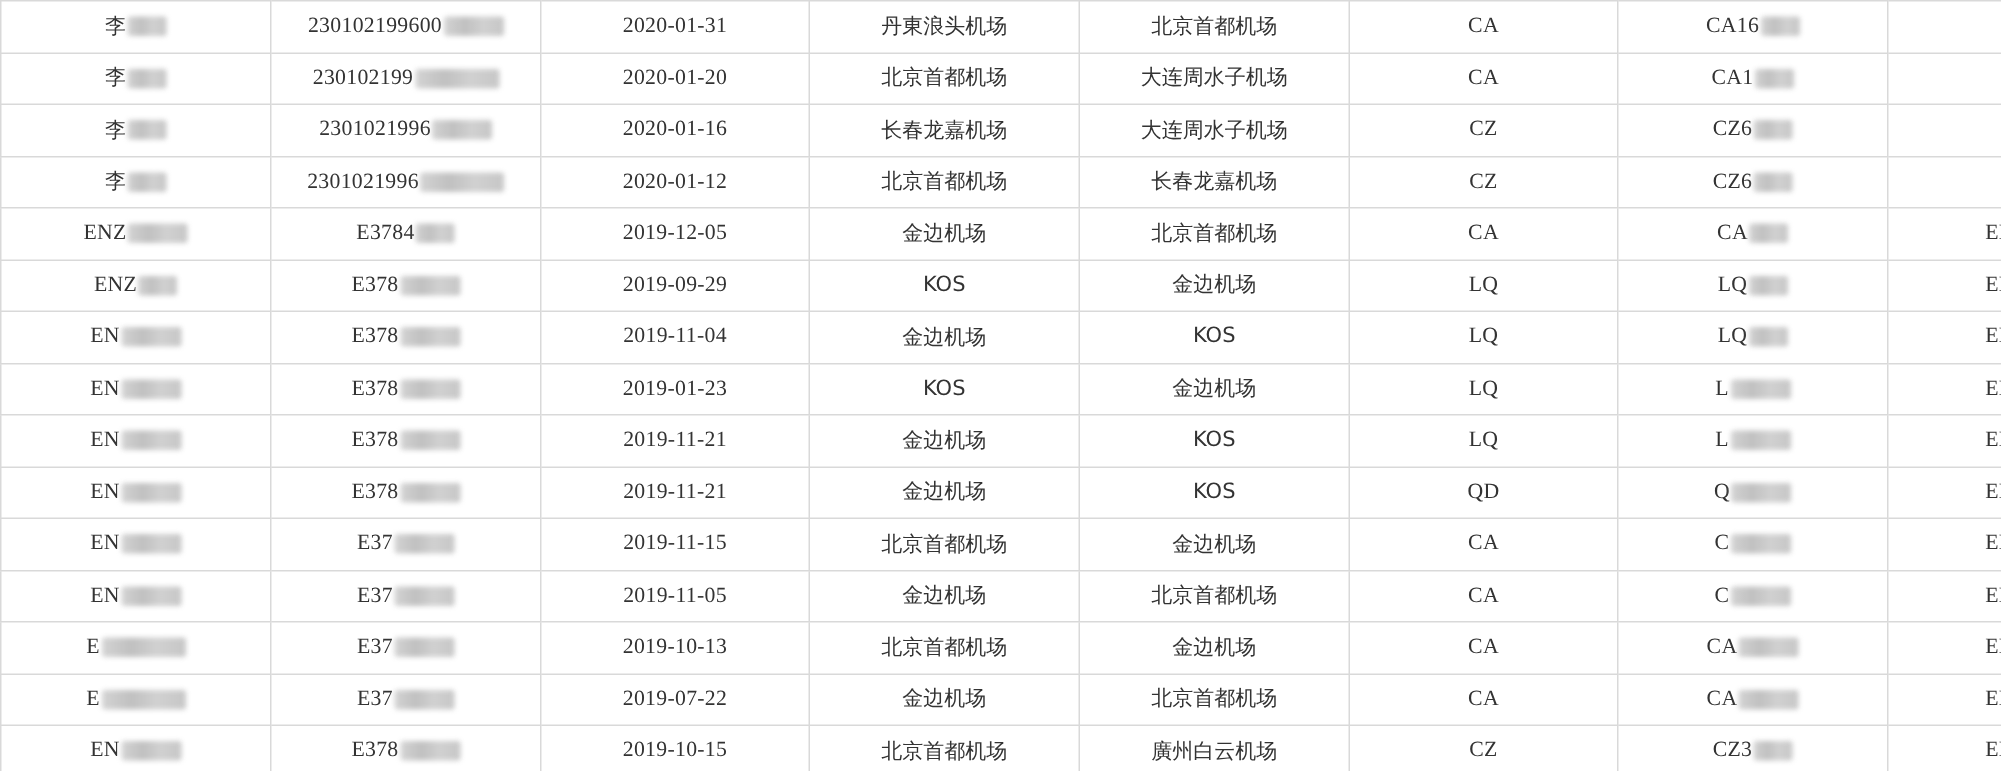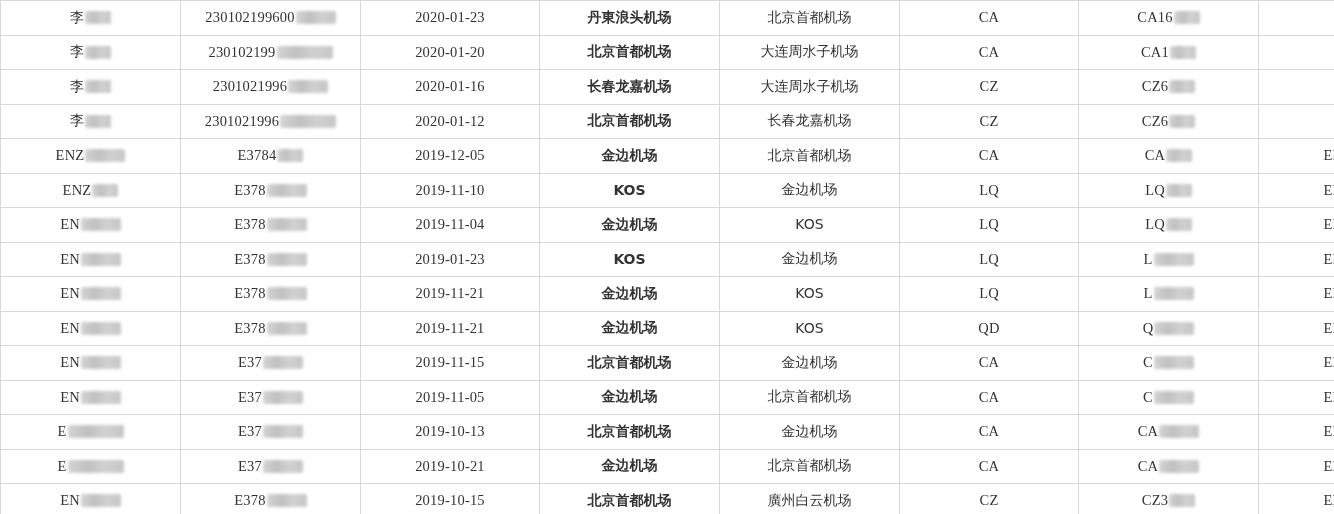--- a/index.html
+++ b/index.html
@@ -36,21 +36,21 @@
   table.records tr td:first-child {
     border-left: 1px solid #d9d9d9;
   }
   table.records tr:first-child td {
     border-top: 1px solid #d9d9d9;
   }
   
   .c0 { width: 167px; }
   .c1 { width: 167px; }
   .c2 { width: 166px; }
-  .c3 { width: 167px; font-weight: bold; }
+  .c3 { width: 167px; }
   .c4 { width: 167px; }
   .c5 { width: 166px; }
   .c6 { width: 167px; }
   .c7 { width: 167px; }
 
   .cellwrap {
     display: inline-flex;
     align-items: center;
     justify-content: center;
     gap: 1px;
@@ -85,21 +85,21 @@
         <tr class="row-anchor">
           <td class="c0"><span class="cellwrap">
               <span class="txt zh">李</span>
               <span class="blur sm"></span>
             </span></td>
           <td class="c1"><span class="cellwrap">
               <span class="txt mono">230102199600</span>
               <span class="blur md"></span>
             </span></td>
           <td class="c2"><span class="cellwrap">
-              <span class="txt mono">2020-01-23</span>
+              <span class="txt mono">2020-01-31</span>
             </span></td>
           <td class="c3"><span class="cellwrap">
               <span class="txt zh">丹東浪头机场</span>
             </span></td>
           <td class="c4"><span class="cellwrap">
               <span class="txt zh">北京首都机场</span>
             </span></td>
           <td class="c5"><span class="cellwrap">
               <span class="txt mono">CA</span>
             </span></td>
@@ -230,21 +230,21 @@
         <tr class="row-anchor">
           <td class="c0"><span class="cellwrap">
               <span class="txt mono">ENZ</span>
               <span class="blur sm"></span>
             </span></td>
           <td class="c1"><span class="cellwrap">
               <span class="txt mono">E378</span>
               <span class="blur md"></span>
             </span></td>
           <td class="c2"><span class="cellwrap">
-              <span class="txt mono">2019-11-10</span>
+              <span class="txt mono">2019-09-29</span>
             </span></td>
           <td class="c3"><span class="cellwrap">
               <span class="txt zh">KOS</span>
             </span></td>
           <td class="c4"><span class="cellwrap">
               <span class="txt zh">金边机场</span>
             </span></td>
           <td class="c5"><span class="cellwrap">
               <span class="txt mono">LQ</span>
             </span></td>
@@ -462,21 +462,21 @@
         <tr class="row-anchor">
           <td class="c0"><span class="cellwrap">
               <span class="txt mono">E</span>
               <span class="blur lg"></span>
             </span></td>
           <td class="c1"><span class="cellwrap">
               <span class="txt mono">E37</span>
               <span class="blur md"></span>
             </span></td>
           <td class="c2"><span class="cellwrap">
-              <span class="txt mono">2019-10-21</span>
+              <span class="txt mono">2019-07-22</span>
             </span></td>
           <td class="c3"><span class="cellwrap">
               <span class="txt zh">金边机场</span>
             </span></td>
           <td class="c4"><span class="cellwrap">
               <span class="txt zh">北京首都机场</span>
             </span></td>
           <td class="c5"><span class="cellwrap">
               <span class="txt mono">CA</span>
             </span></td>

